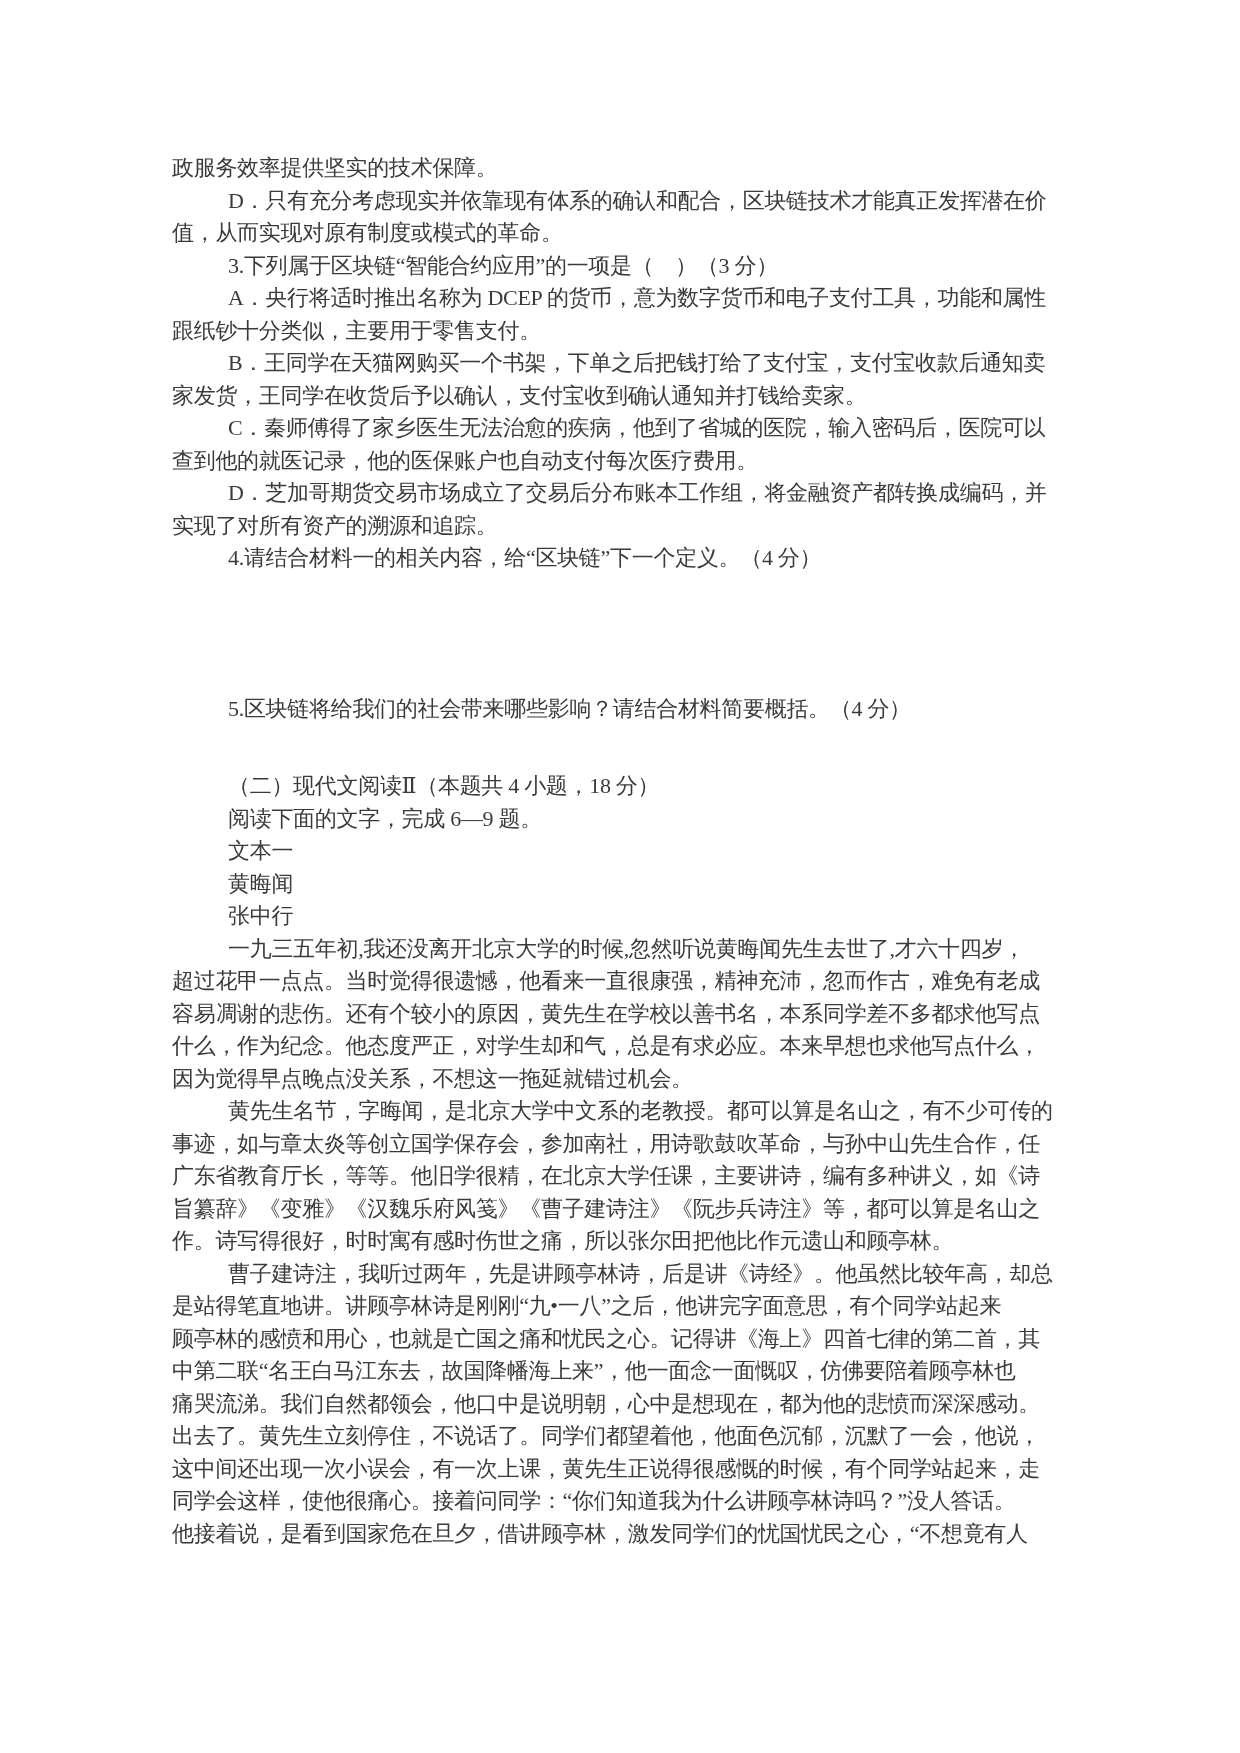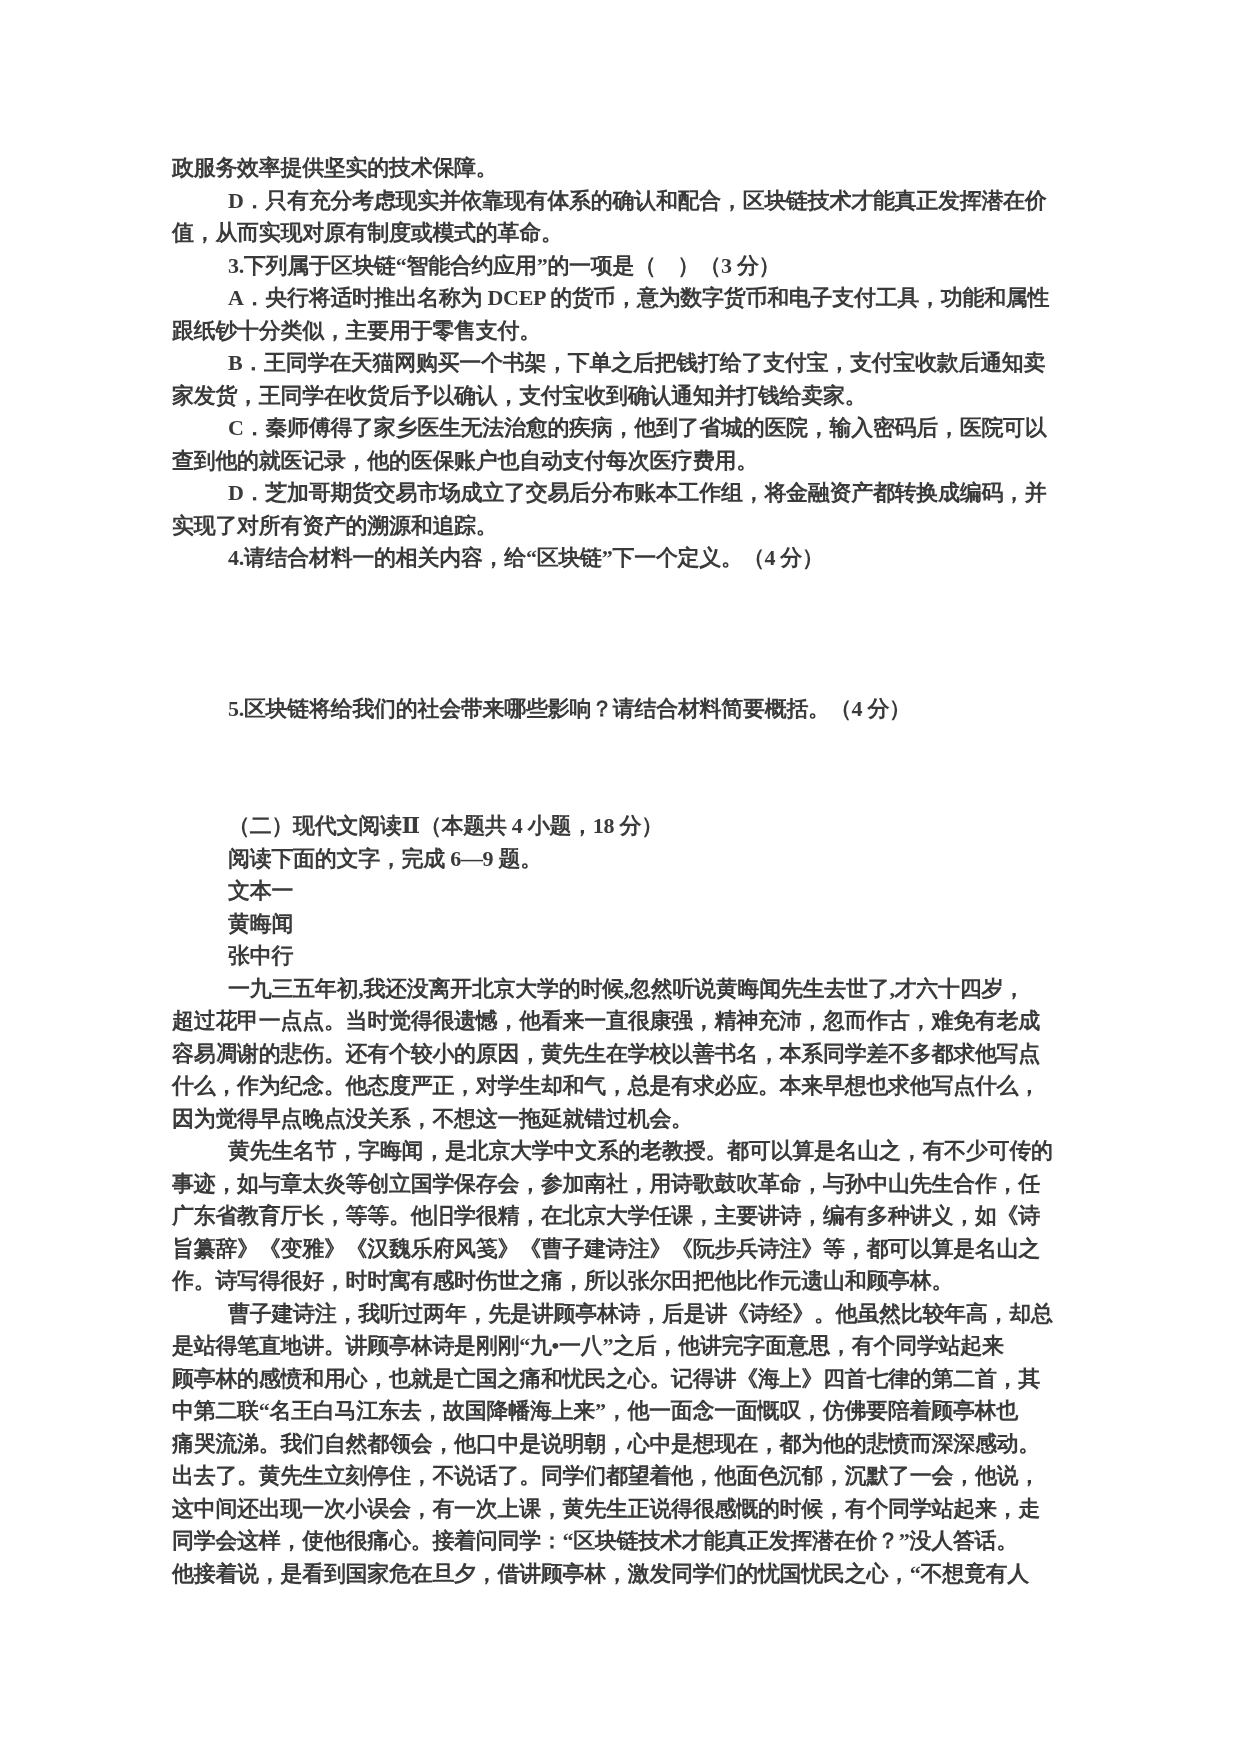--- a/index.html
+++ b/index.html
@@ -9,21 +9,20 @@
     background: #ffffff;
     overflow: hidden;
     position: relative;
     font-family: "Liberation Serif", "DejaVu Serif", serif;
   }
   .page {
     position: absolute;
     left: 0; top: 0;
     width: 1148px;
     height: 1753px;
-    font-weight: bold;
   }
   .text-column {
     position: absolute;
     left: 172px;
     top: 152px;
     width: 900px;
     font-size: 22px;
     line-height: 32.5px;
     color: #3a3a3a;
     text-rendering: optimizeLegibility;
@@ -48,21 +47,21 @@
       <div class="line indent">A．央行将适时推出名称为 DCEP 的货币，意为数字货币和电子支付工具，功能和属性</div>
       <div class="line">跟纸钞十分类似，主要用于零售支付。</div>
       <div class="line indent">B．王同学在天猫网购买一个书架，下单之后把钱打给了支付宝，支付宝收款后通知卖</div>
       <div class="line">家发货，王同学在收货后予以确认，支付宝收到确认通知并打钱给卖家。</div>
       <div class="line indent">C．秦师傅得了家乡医生无法治愈的疾病，他到了省城的医院，输入密码后，医院可以</div>
       <div class="line">查到他的就医记录，他的医保账户也自动支付每次医疗费用。</div>
       <div class="line indent">D．芝加哥期货交易市场成立了交易后分布账本工作组，将金融资产都转换成编码，并</div>
       <div class="line">实现了对所有资产的溯源和追踪。</div>
       <div class="line indent">4.请结合材料一的相关内容，给“区块链”下一个定义。（4 分）</div>
       <div class="line indent" style="margin-top: 118px;">5.区块链将给我们的社会带来哪些影响？请结合材料简要概括。（4 分）</div>
-      <div class="line indent" style="margin-top: 85px;">（二）现代文阅读Ⅱ（本题共 4 小题，18 分）</div>
+      <div class="line indent" style="margin-top: 45px;">（二）现代文阅读Ⅱ（本题共 4 小题，18 分）</div>
       <div class="line indent">阅读下面的文字，完成 6—9 题。</div>
       <div class="line indent">文本一</div>
       <div class="line indent">黄晦闻</div>
       <div class="line indent">张中行</div>
       <div class="line indent">一九三五年初,我还没离开北京大学的时候,忽然听说黄晦闻先生去世了,才六十四岁，</div>
       <div class="line">超过花甲一点点。当时觉得很遗憾，他看来一直很康强，精神充沛，忽而作古，难免有老成</div>
       <div class="line">容易凋谢的悲伤。还有个较小的原因，黄先生在学校以善书名，本系同学差不多都求他写点</div>
       <div class="line">什么，作为纪念。他态度严正，对学生却和气，总是有求必应。本来早想也求他写点什么，</div>
       <div class="line">因为觉得早点晚点没关系，不想这一拖延就错过机会。</div>
       <div class="line indent">黄先生名节，字晦闻，是北京大学中文系的老教授。都可以算是名山之，有不少可传的</div>
@@ -70,16 +69,16 @@
       <div class="line">广东省教育厅长，等等。他旧学很精，在北京大学任课，主要讲诗，编有多种讲义，如《诗</div>
       <div class="line">旨纂辞》《变雅》《汉魏乐府风笺》《曹子建诗注》《阮步兵诗注》等，都可以算是名山之</div>
       <div class="line">作。诗写得很好，时时寓有感时伤世之痛，所以张尔田把他比作元遗山和顾亭林。</div>
       <div class="line indent">曹子建诗注，我听过两年，先是讲顾亭林诗，后是讲《诗经》。他虽然比较年高，却总</div>
       <div class="line">是站得笔直地讲。讲顾亭林诗是刚刚“九•一八”之后，他讲完字面意思，有个同学站起来</div>
       <div class="line">顾亭林的感愤和用心，也就是亡国之痛和忧民之心。记得讲《海上》四首七律的第二首，其</div>
       <div class="line">中第二联“名王白马江东去，故国降幡海上来”，他一面念一面慨叹，仿佛要陪着顾亭林也</div>
       <div class="line">痛哭流涕。我们自然都领会，他口中是说明朝，心中是想现在，都为他的悲愤而深深感动。</div>
       <div class="line">出去了。黄先生立刻停住，不说话了。同学们都望着他，他面色沉郁，沉默了一会，他说，</div>
       <div class="line">这中间还出现一次小误会，有一次上课，黄先生正说得很感慨的时候，有个同学站起来，走</div>
-      <div class="line">同学会这样，使他很痛心。接着问同学：“区块链技术才能真正发挥潜在价？”没人答话。</div>
+      <div class="line">同学会这样，使他很痛心。接着问同学：“你们知道我为什么讲顾亭林诗吗？”没人答话。</div>
       <div class="line">他接着说，是看到国家危在旦夕，借讲顾亭林，激发同学们的忧国忧民之心，“不想竟有人</div>
     </div>
 </div>
 
 </body></html>

